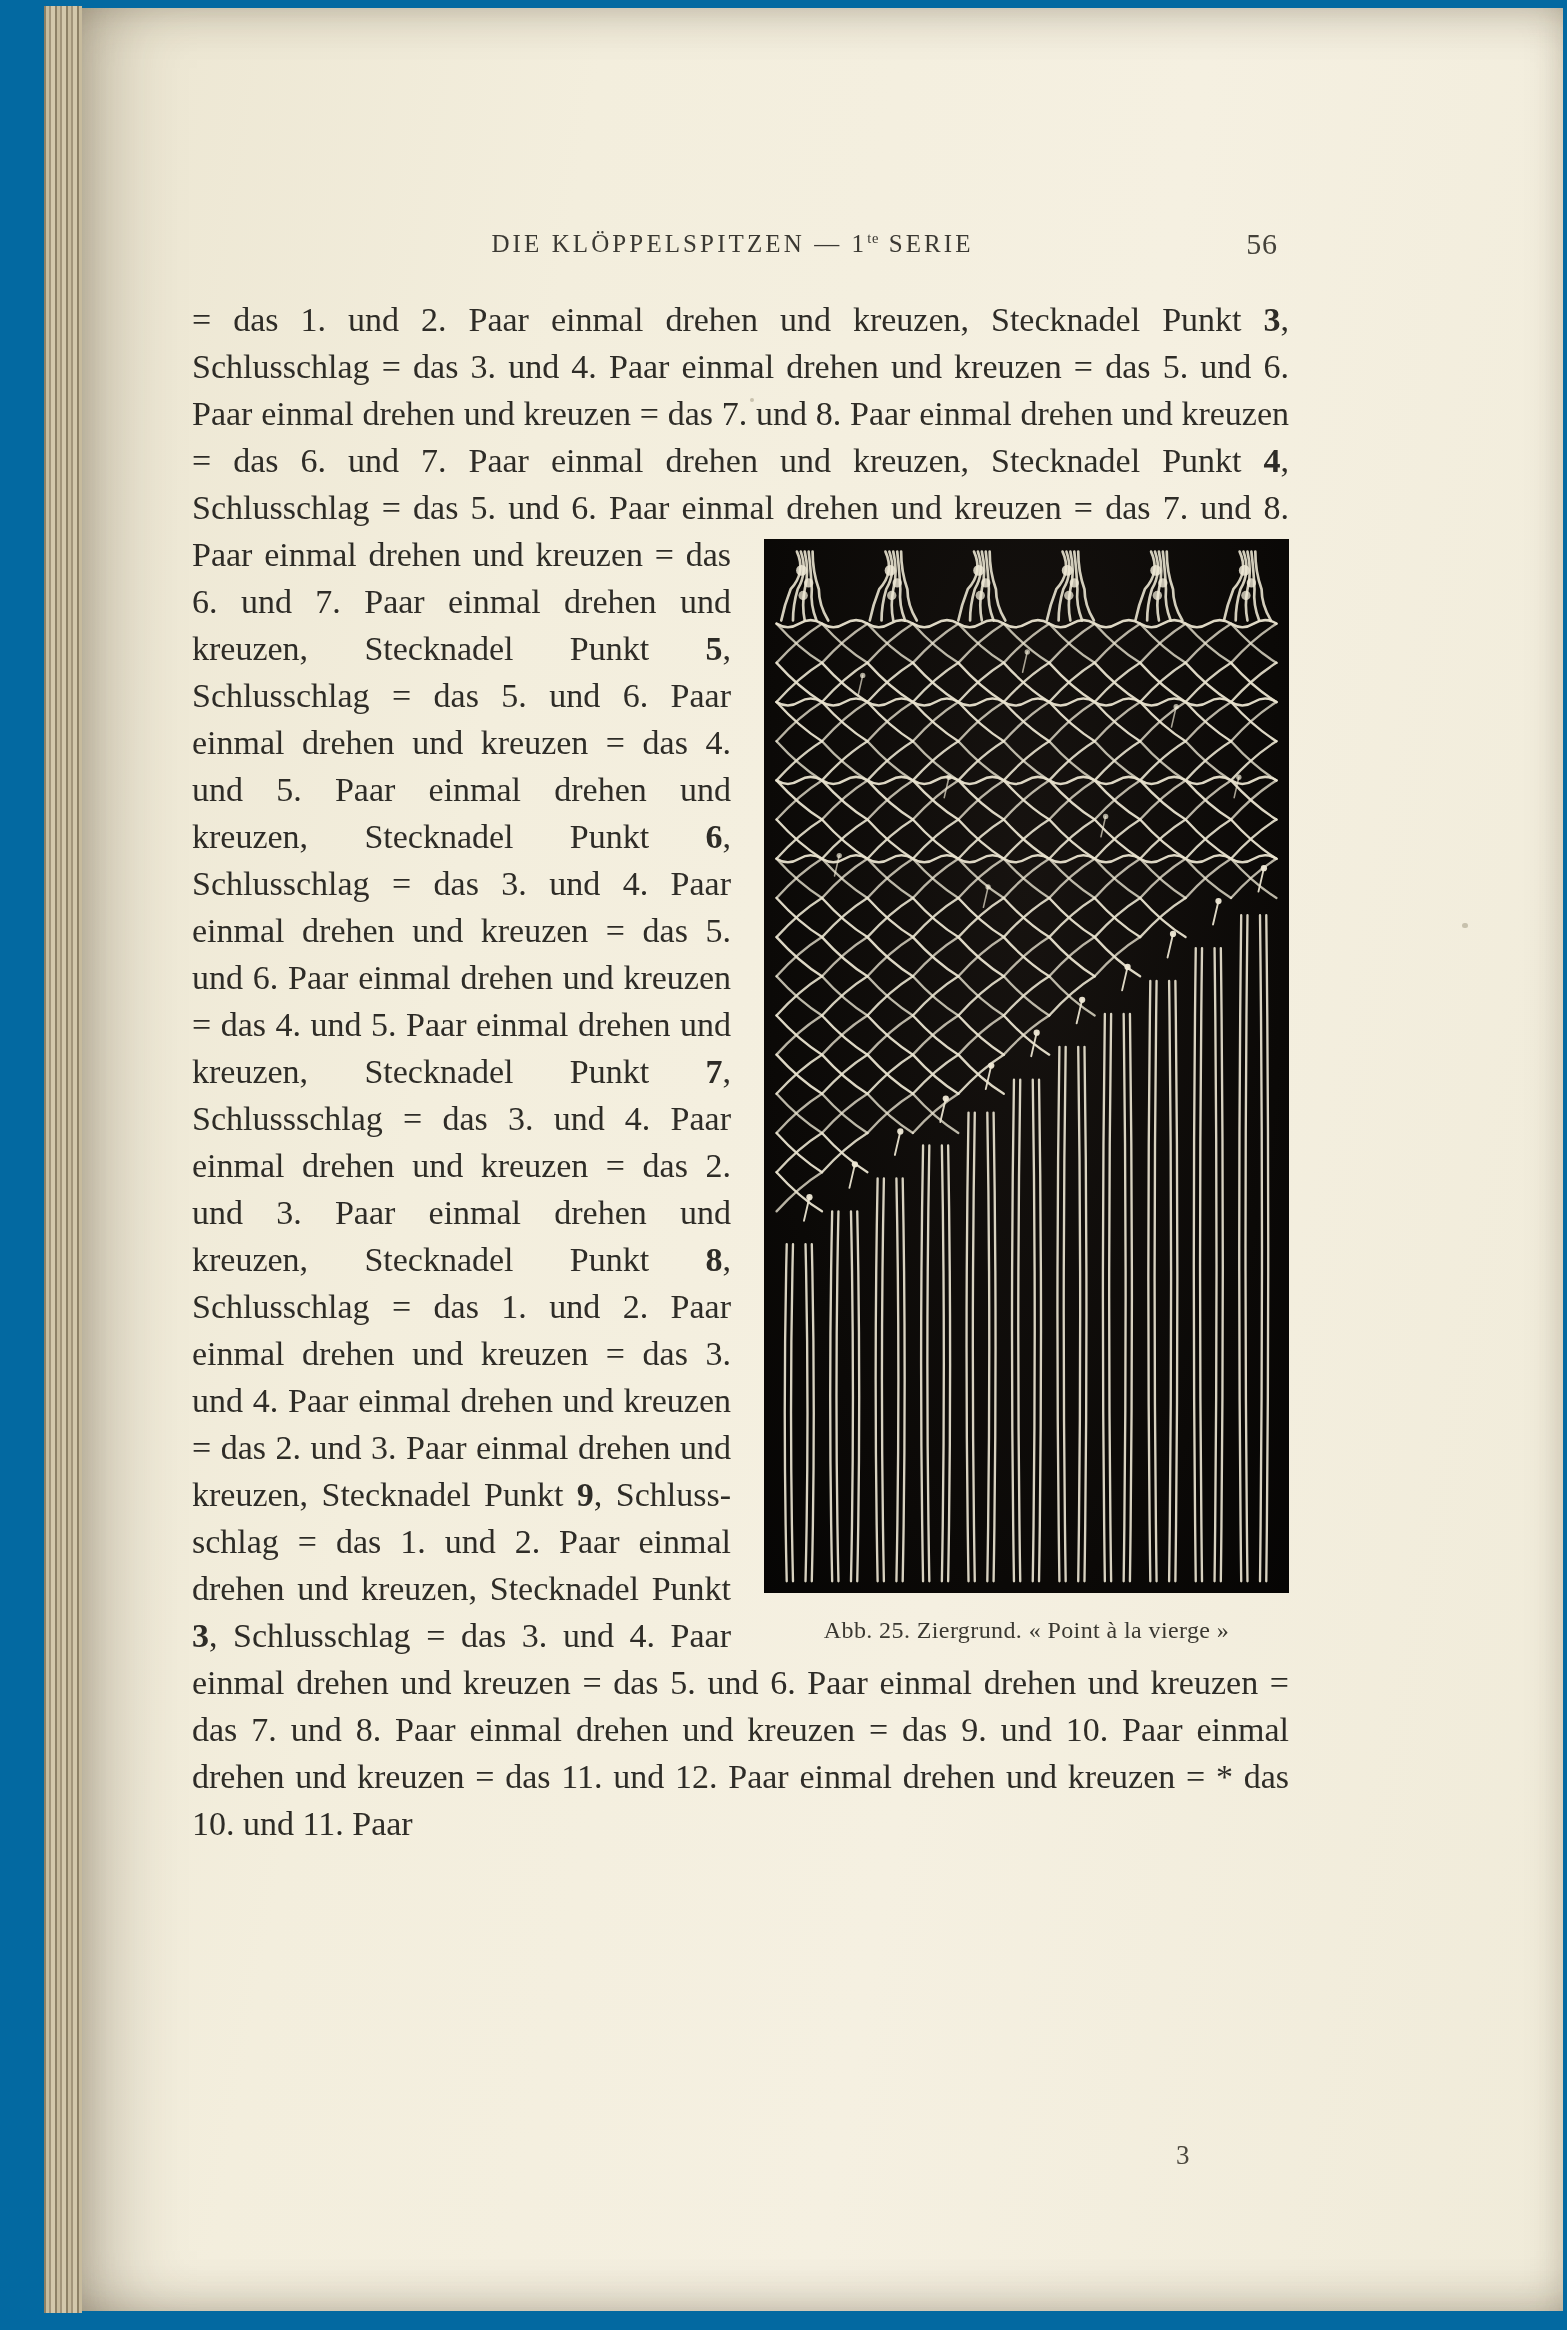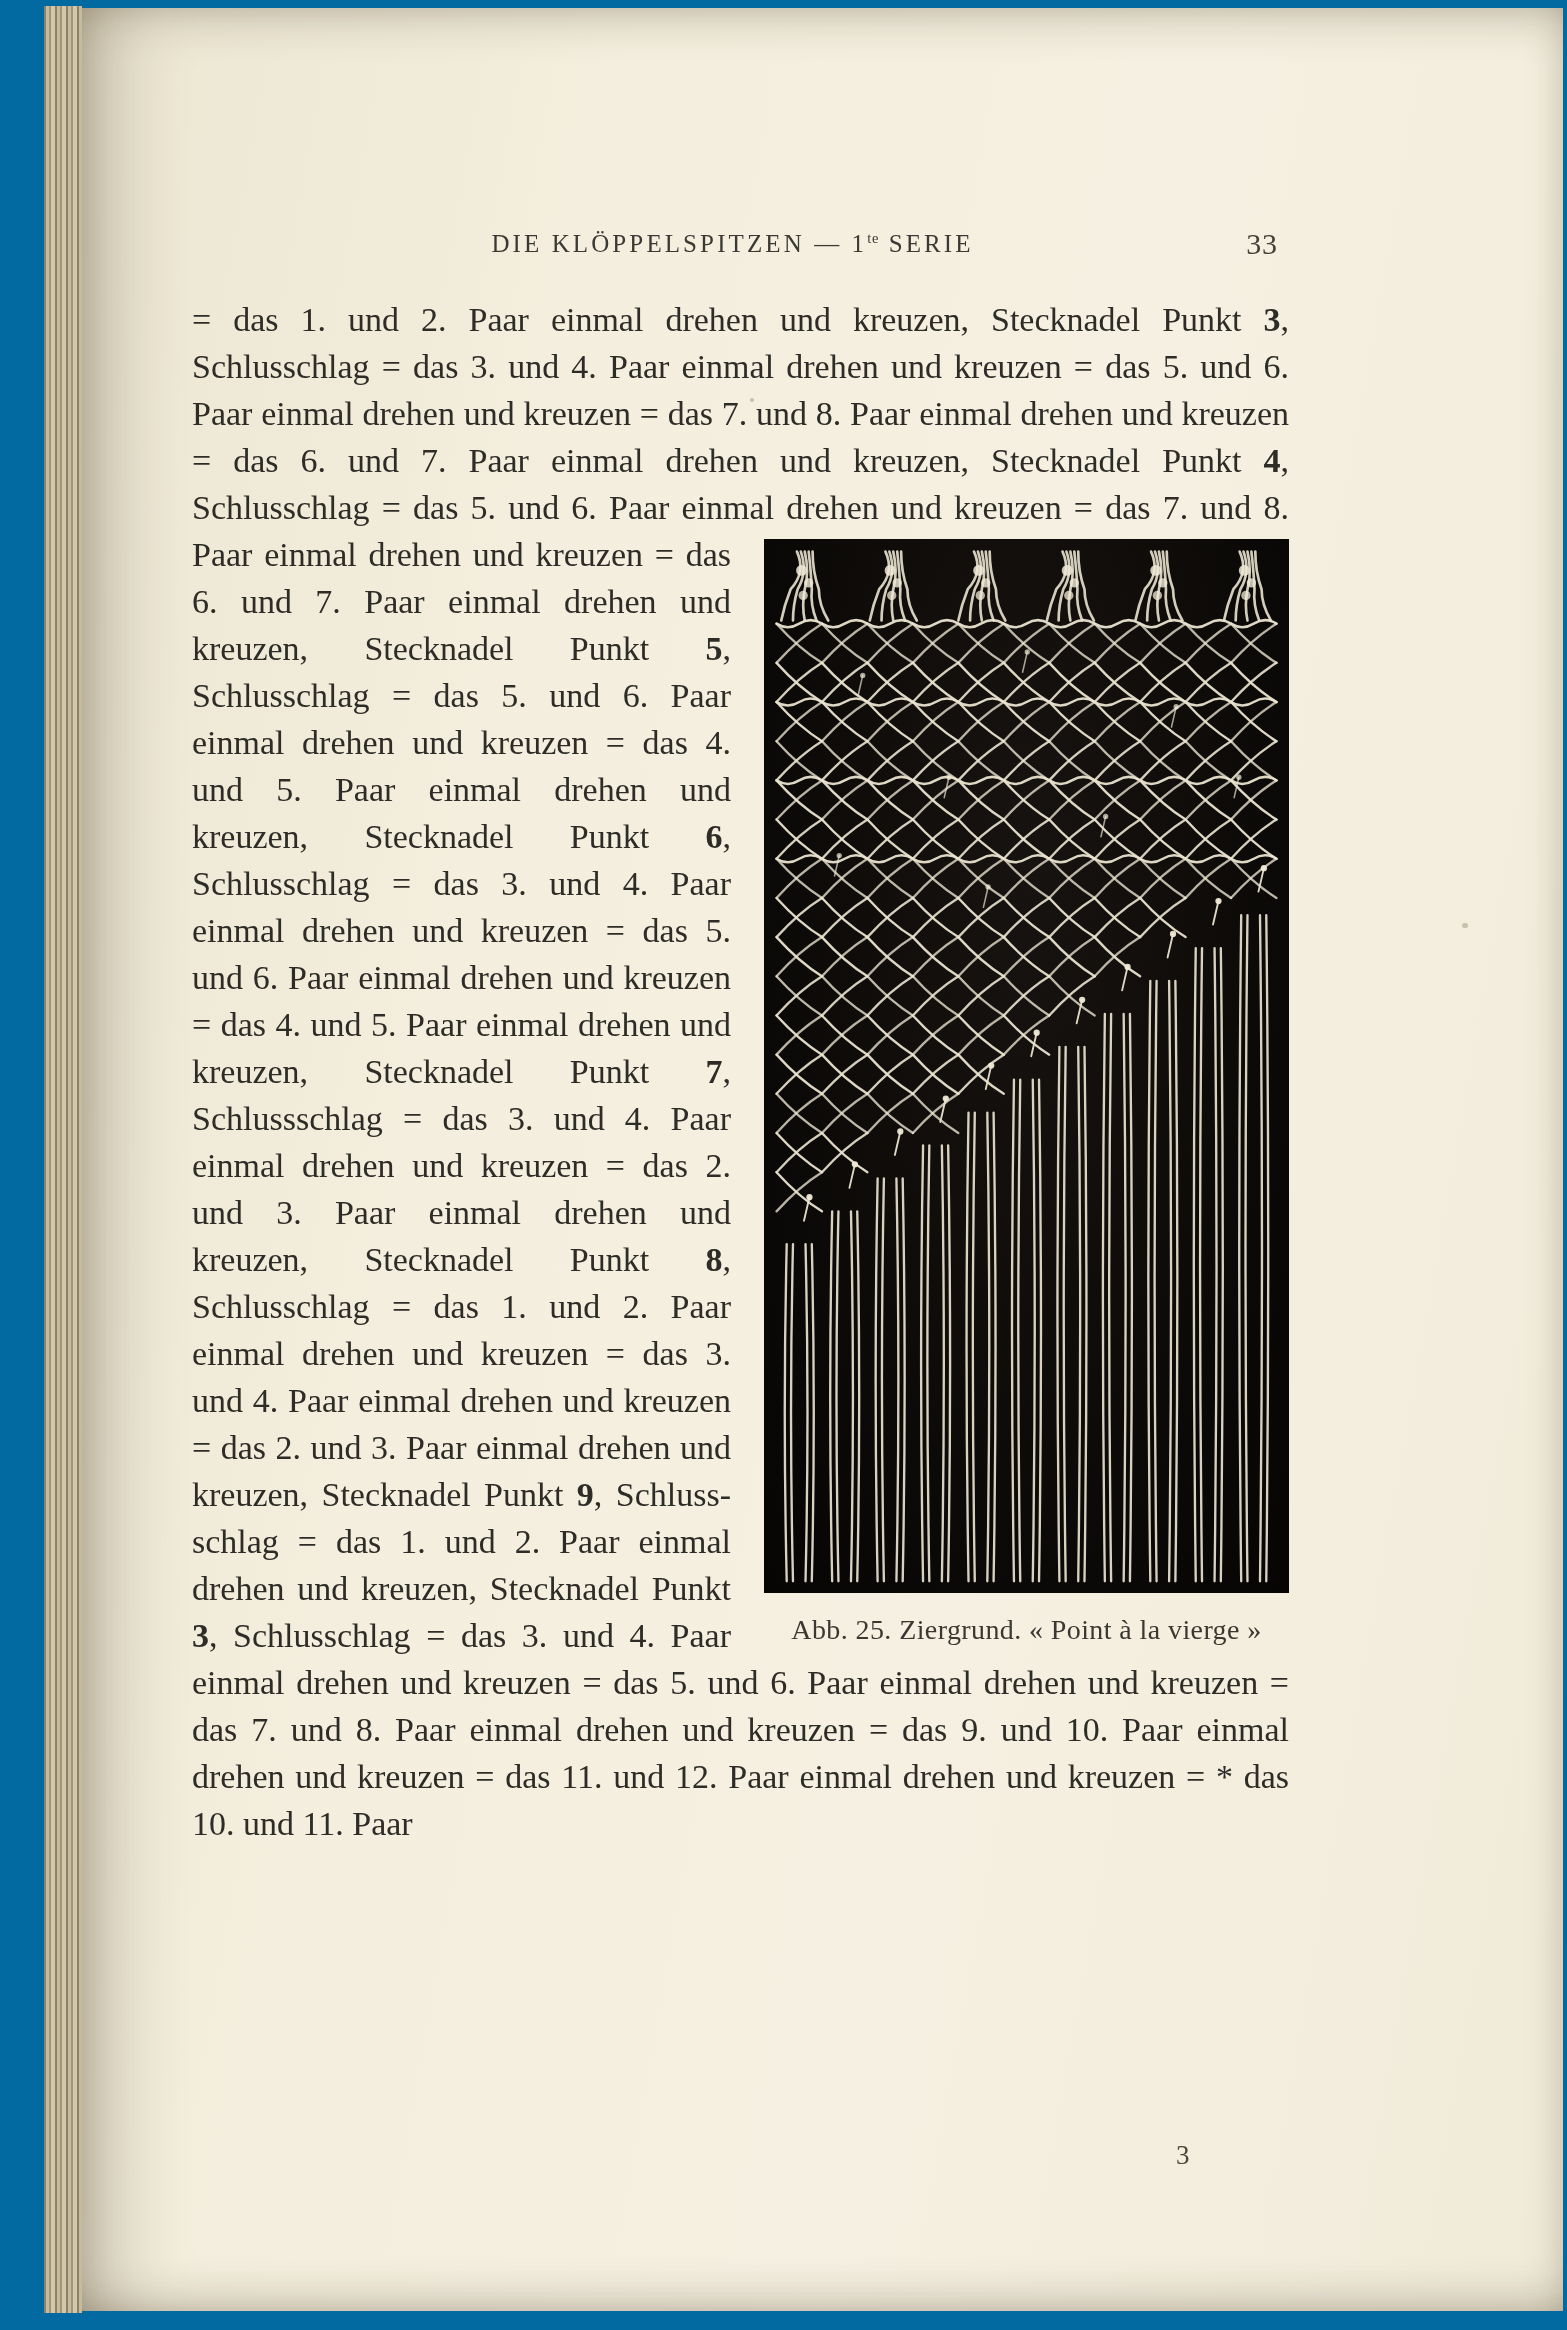--- a/index.html
+++ b/index.html
@@ -20,37 +20,37 @@
       font-size:25px;letter-spacing:3.1px;color:#3b3933;}
   .pageheader .title{position:absolute;left:50%;transform:translateX(-50%);white-space:nowrap;}
   .pageheader sup{font-size:58%;letter-spacing:0.8px;}
   .pageheader .pagenum{position:absolute;right:3.1px;top:-3.1px;font-size:30px;letter-spacing:0.8px;color:#45423a;}
   .bodytext{position:absolute;top:288px;left:8px;width:1097px;
       font-size:34px;line-height:47px;text-align:justify;text-justify:inter-word;color:#2e2c27;}
   .bodytext b{font-weight:bold;}
   figure.plate{float:right;width:525px;margin:7.8px 0 3.1px 33px;padding:0;}
   .photo{display:block;width:525px;height:1054px;
       background:radial-gradient(ellipse at 50% 32%, #171310 0%, #0b0907 70%, #060504 100%);}
-  figcaption{font-size:28px;line-height:36px;text-align:center;color:#3a3831;
+  figcaption{font-size:24px;line-height:36px;text-align:center;color:#3a3831;
       margin-top:19px;letter-spacing:0.4px;}
   .sig{position:absolute;left:1094px;top:2132px;font-size:27px;color:#4c483e;}
   .speck{position:absolute;border-radius:50%;background:rgba(90,78,52,.28);}
 </style>
 </head>
 <body>
 
 <div class="scan">
   <div class="page-edges"></div>
 
   <div class="paper">
     <div class="content">
 
       <div class="pageheader">
         <span class="title"><span>DIE KLÖPPELSPITZEN — 1</span><sup>te</sup><span> SERIE</span></span>
-        <span class="pagenum">33</span>
+        <span class="pagenum">56</span>
       </div>
 
       <div class="bodytext">
         <span>= das 1. und 2. Paar einmal drehen und kreuzen, Stecknadel Punkt <b>3</b>, Schlusschlag = das 3. und 4. Paar einmal drehen und kreuzen = das 5. und 6. Paar einmal drehen und kreuzen = das 7. und 8. Paar einmal drehen und kreuzen = das 6. und 7. Paar einmal drehen und kreuzen, Stecknadel Punkt <b>4</b>, Schlusschlag = das 5. und 6. Paar einmal drehen und kreuzen</span>
         <figure class="plate">
           <svg class="photo" id="lace-art" viewBox="0 0 670 1345" xmlns="http://www.w3.org/2000/svg">
               <path d="M42 16 q 12 26 -8 48 q -8 20 -12 40" stroke="#e9e3cf" stroke-width="3.4" fill="none" stroke-linecap="round" opacity="0.9"></path>
               <path d="M47 16 q 9 26 -4 48 q -6 20 -6 40" stroke="#e9e3cf" stroke-width="3.4" fill="none" stroke-linecap="round" opacity="0.9"></path>
               <path d="M52 16 q 6 26 0 48 q -4 20 0 40" stroke="#e9e3cf" stroke-width="3.4" fill="none" stroke-linecap="round" opacity="0.9"></path>
               <path d="M57 16 q 3 26 4 48 q -2 20 6 40" stroke="#e9e3cf" stroke-width="3.4" fill="none" stroke-linecap="round" opacity="0.9"></path>

